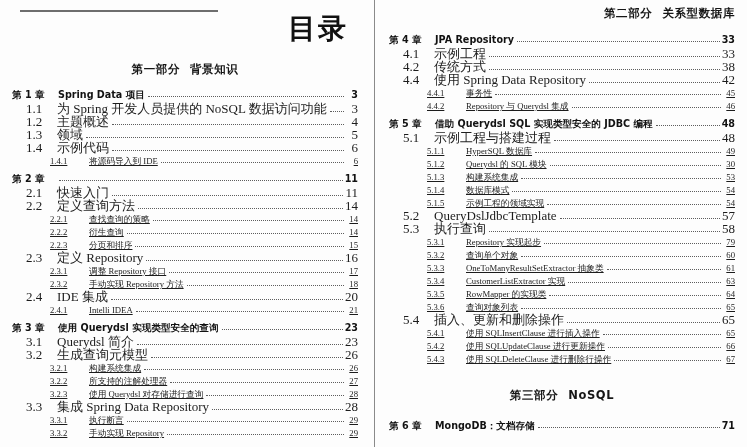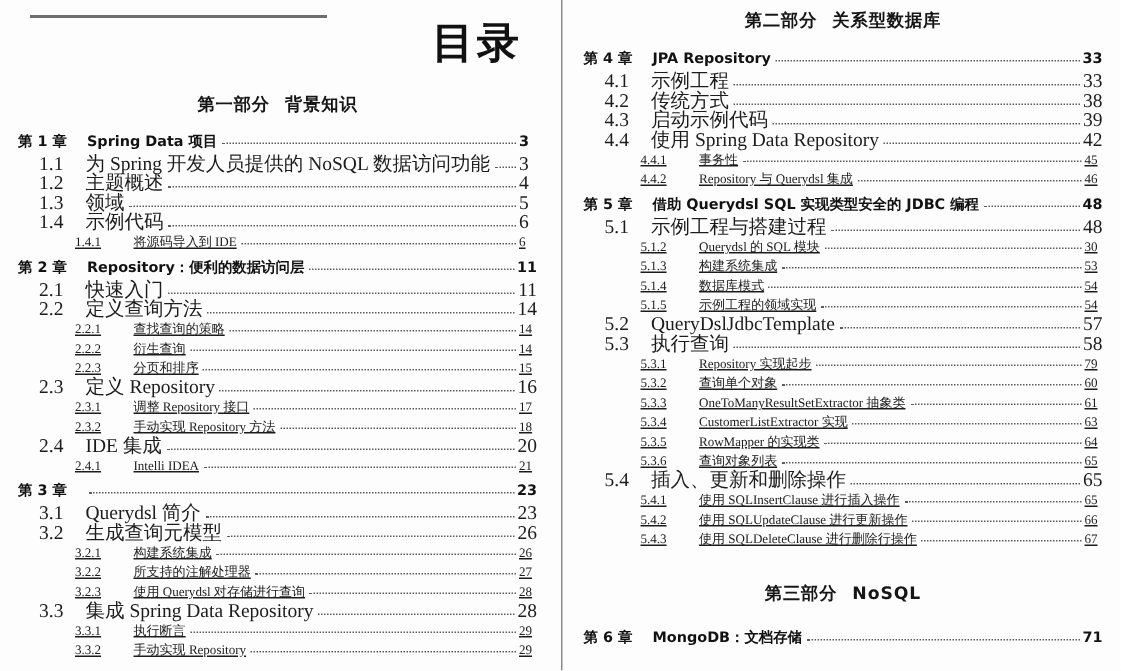--- a/index.html
+++ b/index.html
@@ -63,21 +63,21 @@
   .part-heading {
     text-align: center;
     font-family: "DejaVu Sans", "Liberation Sans", sans-serif;
     font-weight: bold;
     font-size: 11.5px;
     letter-spacing: 0.6px;
     color: #161616;
   }
   .part-heading .part-label { margin-right: 10px; }
   #left-col .part-heading { margin: 18px 0 12px 0; }
-  #right-col .part-heading.first { margin: 6px 0 13px 0; }
+  #right-col .part-heading.first { margin: 6px 0 13px 0; text-align: right; }
   #right-col .part-heading.mid { margin: 24px 0 17px 0; }
 
   
   .entry {
     display: flex;
     align-items: baseline;
     font-size: 9.2px;
     line-height: 10px;
     white-space: nowrap;
     color: #1c1c1c;
@@ -94,21 +94,21 @@
     flex: 1 1 auto;
     overflow: hidden;
     margin: 0 2px 0 3px;
     position: relative;
     top: -1px;
     border-bottom: 1px dotted #5d5d5d;
     height: 6px;
   }
   .entry .page {
     flex: 0 0 auto;
-    text-align: left;
+    text-align: right;
     min-width: 12px;
   }
 
   
   .lv1 {
     font-family: "DejaVu Sans", "Liberation Sans", sans-serif;
     font-weight: bold;
     font-size: 9.6px;
     line-height: 11px;
     margin: 7px 0 4px 0;
@@ -193,21 +193,20 @@
           <span class="page">6</span>
         </div>
         <div class="entry lv3">
           <span class="num">1.4.1</span>
           <span class="label">将源码导入到 IDE</span>
           <span class="leader"></span>
           <span class="page">6</span>
         </div>
         <div class="entry lv1">
           <span class="num">第 2 章</span>
-          <span class="label">Repository：便利的数据访问层</span>
           <span class="leader"></span>
           <span class="page">11</span>
         </div>
         <div class="entry lv2">
           <span class="num">2.1</span>
           <span class="label">快速入门</span>
           <span class="leader"></span>
           <span class="page">11</span>
         </div>
         <div class="entry lv2">
@@ -259,20 +258,21 @@
           <span class="page">20</span>
         </div>
         <div class="entry lv3">
           <span class="num">2.4.1</span>
           <span class="label">Intelli IDEA</span>
           <span class="leader"></span>
           <span class="page">21</span>
         </div>
         <div class="entry lv1">
           <span class="num">第 3 章</span>
+          <span class="label">使用 Querydsl 实现类型安全的查询</span>
           <span class="leader"></span>
           <span class="page">23</span>
         </div>
         <div class="entry lv2">
           <span class="num">3.1</span>
           <span class="label">Querydsl 简介</span>
           <span class="leader"></span>
           <span class="page">23</span>
         </div>
         <div class="entry lv2">
@@ -340,26 +340,20 @@
           <span class="leader"></span>
           <span class="page">33</span>
         </div>
         <div class="entry lv2">
           <span class="num">4.2</span>
           <span class="label">传统方式</span>
           <span class="leader"></span>
           <span class="page">38</span>
         </div>
         <div class="entry lv2">
-          <span class="num">4.3</span>
-          <span class="label">启动示例代码</span>
-          <span class="leader"></span>
-          <span class="page">39</span>
-        </div>
-        <div class="entry lv2">
           <span class="num">4.4</span>
           <span class="label">使用 Spring Data Repository</span>
           <span class="leader"></span>
           <span class="page">42</span>
         </div>
         <div class="entry lv3">
           <span class="num">4.4.1</span>
           <span class="label">事务性</span>
           <span class="leader"></span>
           <span class="page">45</span>
@@ -374,20 +368,26 @@
           <span class="num">第 5 章</span>
           <span class="label">借助 Querydsl SQL 实现类型安全的 JDBC 编程</span>
           <span class="leader"></span>
           <span class="page">48</span>
         </div>
         <div class="entry lv2">
           <span class="num">5.1</span>
           <span class="label">示例工程与搭建过程</span>
           <span class="leader"></span>
           <span class="page">48</span>
+        </div>
+        <div class="entry lv3">
+          <span class="num">5.1.1</span>
+          <span class="label">HyperSQL 数据库</span>
+          <span class="leader"></span>
+          <span class="page">49</span>
         </div>
         <div class="entry lv3">
           <span class="num">5.1.2</span>
           <span class="label">Querydsl 的 SQL 模块</span>
           <span class="leader"></span>
           <span class="page">30</span>
         </div>
         <div class="entry lv3">
           <span class="num">5.1.3</span>
           <span class="label">构建系统集成</span>

